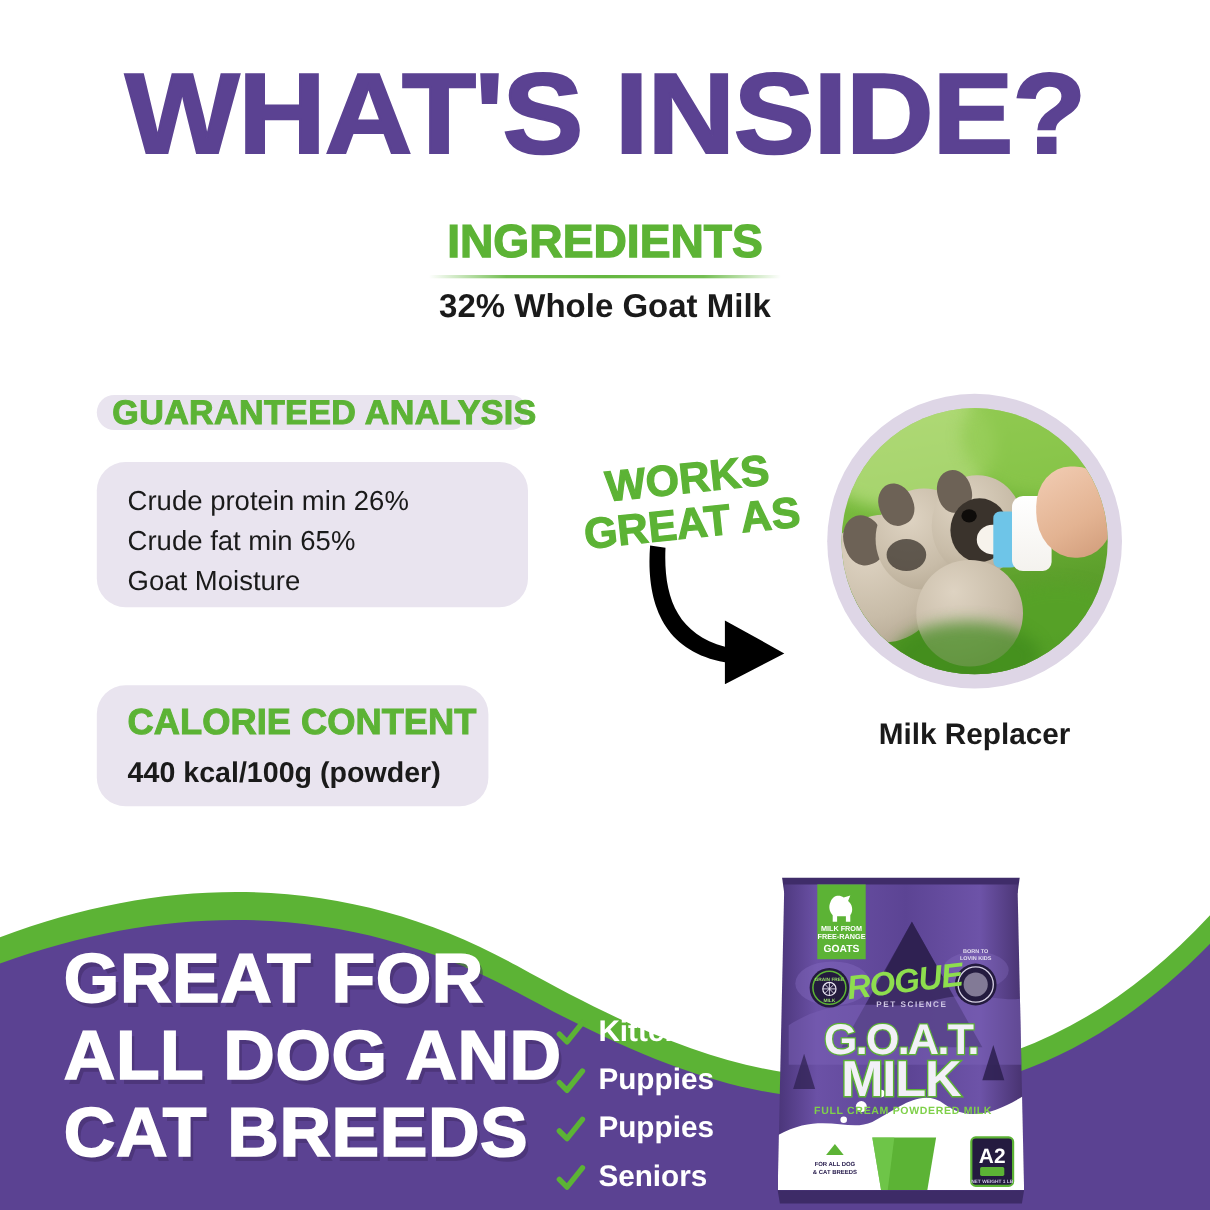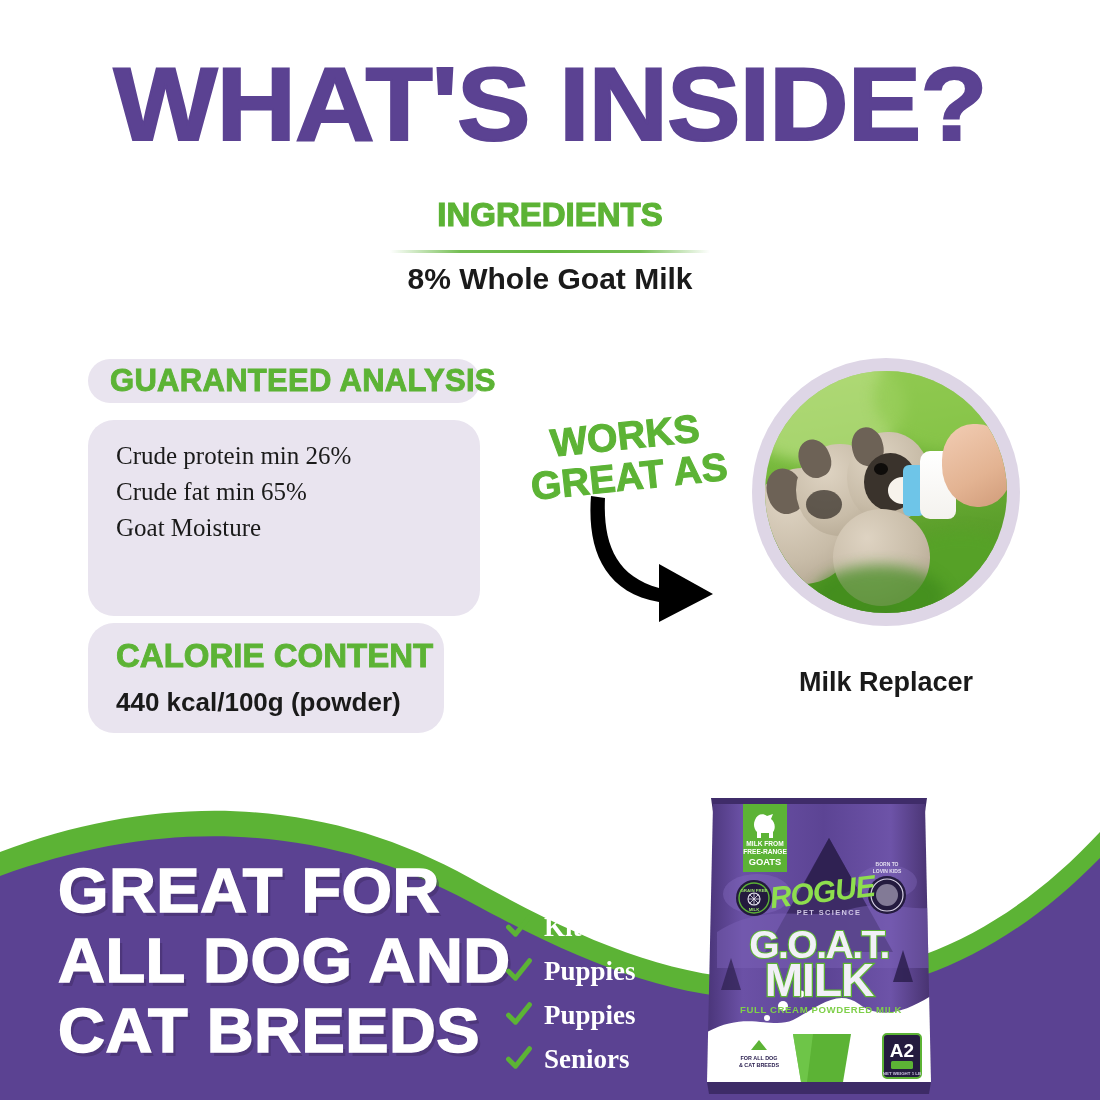--- a/index.html
+++ b/index.html
@@ -30,21 +30,21 @@
     transform: scaleX(1.06);
     -webkit-text-stroke: 2px #5b4292;
   }
 
   .ingredients-head {
     position: absolute;
     top: 196px; left: 0; width: 1100px;
     text-align: center;
     font-family: "Liberation Sans Narrow", "Liberation Sans", sans-serif;
     font-weight: 700;
-    font-size: 33px;
+    font-size: 42px;
     letter-spacing: 0px;
     color: #5cb335;
     -webkit-text-stroke: 1.2px #5cb335;
   }
   .ingredients-rule {
     position: absolute;
     top: 250px; left: 390px; width: 320px; height: 3px;
     background: linear-gradient(to right,
         rgba(92,179,53,0) 0%,
         rgba(92,179,53,0.85) 22%,
@@ -72,29 +72,28 @@
   .pill-label {
     font-family: "Liberation Sans Narrow", "Liberation Sans", sans-serif;
     font-weight: 700;
     font-size: 31px;
     color: #5cb335;
     letter-spacing: 0.3px;
     -webkit-text-stroke: 0.9px #5cb335;
     white-space: nowrap;
   }
 
-  #ga-pill { top: 359px; left: 88px; width: 392px; height: 44px; padding-left: 22px; }
+  #ga-pill { top: 359px; left: 88px; width: 392px; height: 32px; padding-left: 22px; justify-content: center; }
 
   #ga-body {
     position: absolute;
-    top: 420px; left: 88px; width: 392px; height: 196px;
+    top: 420px; left: 88px; width: 392px; height: 132px;
     background: #e9e4ef;
     border-radius: 26px;
     padding: 18px 0 12px 28px;
-    font-family: Liberation Serif, serif;
   }
   #ga-body .ga-line {
     font-weight: 500;
     font-size: 25px;
     color: #1a1a1a;
     line-height: 36px;
     white-space: nowrap;
   }
 
   #cal-card {
@@ -171,21 +170,21 @@
   .bottle {
     position:absolute;
     background: linear-gradient(180deg,#ffffff 0%, #f4f2ee 100%);
     border-radius: 10px 8px 8px 10px;
   }
   .bottle-ring { position:absolute; background:#6ec5e8; border-radius:6px; }
   .nipple { position:absolute; background:#f7f3ec; border-radius:50% 20% 20% 50%; }
 
   #photo-caption {
     position: absolute;
-    top: 665px; left: 700px; width: 372px;
+    top: 650px; left: 700px; width: 372px;
     text-align: center;
     font-weight: 700;
     font-size: 27px;
     line-height: 34px;
     color: #1a1a1a;
   }
 
   
   #wave { position: absolute; top: 760px; left: 0; width: 1100px; height: 340px; }
 
@@ -203,24 +202,23 @@
     text-shadow: 3px 4px 0 rgba(60,40,95,0.45);
     -webkit-text-stroke: 1.5px #ffffff;
   }
 
   #checklist {
     position: absolute;
     top: 912px; left: 505px;
   }
   .check-row {
     display: flex;
-    align-items: flex-start;
+    align-items: flex-end;
     height: 41px;
     margin-bottom: 3px;
-    font-family: Liberation Serif, serif;
   }
   .check-mark { width: 28px; height: 28px; margin-right: 11px; flex: none; }
   .check-label {
     font-weight: 700;
     font-size: 27px;
     color: #ffffff;
     white-space: nowrap;
   }
 
   
@@ -228,21 +226,21 @@
 </style>
 </head>
 <body>
 
 <div id="page">
 
   <div class="hero-title">WHAT'S INSIDE?</div>
 
   <div class="ingredients-head">INGREDIENTS</div>
   <div class="ingredients-rule"></div>
-  <div class="ingredients-value">8% Whole Goat Milk</div>
+  <div class="ingredients-value">32% Whole Goat Milk</div>
 
   <div class="pill" id="ga-pill">
     <span class="pill-label">GUARANTEED ANALYSIS</span>
   </div>
 
   <div id="ga-body">
     <div class="ga-line">Crude protein min 26%</div>
     <div class="ga-line">Crude fat min 65%</div>
     <div class="ga-line">Goat Moisture</div>
   </div>

